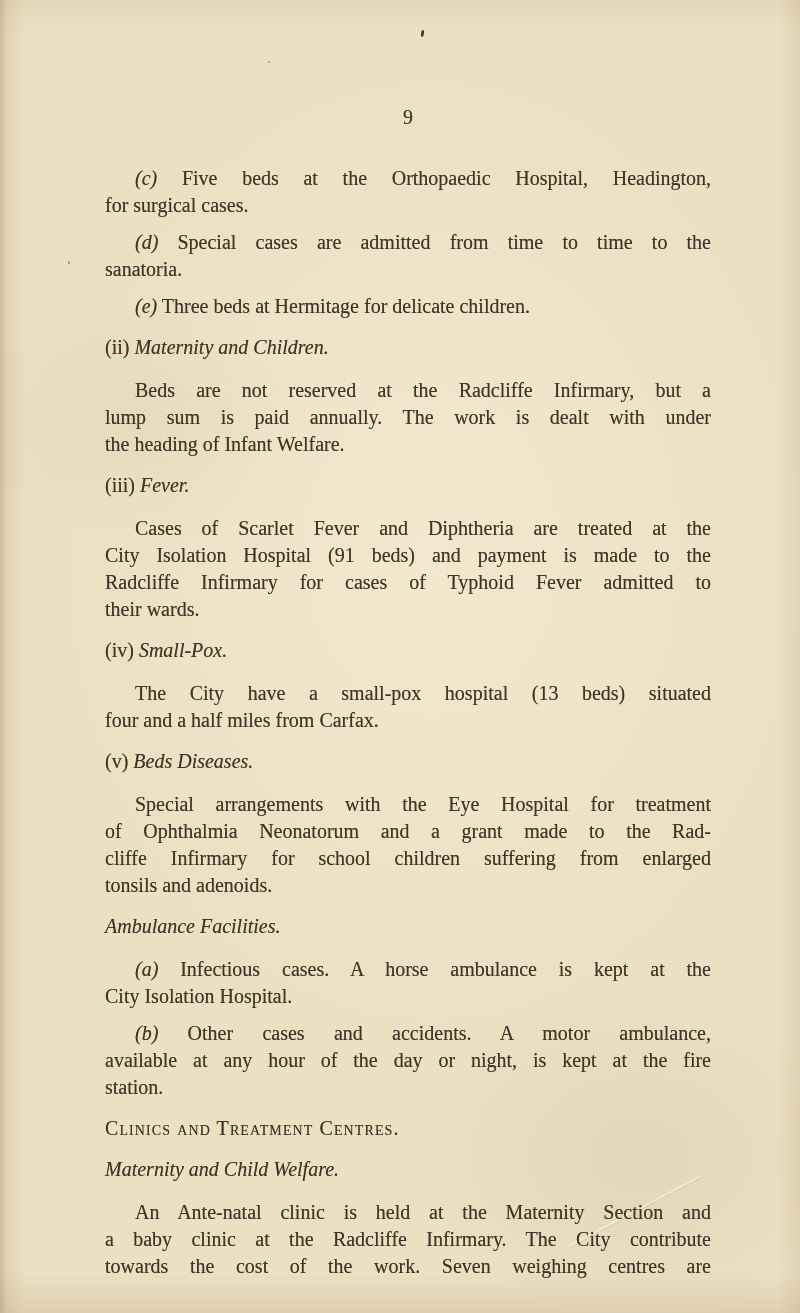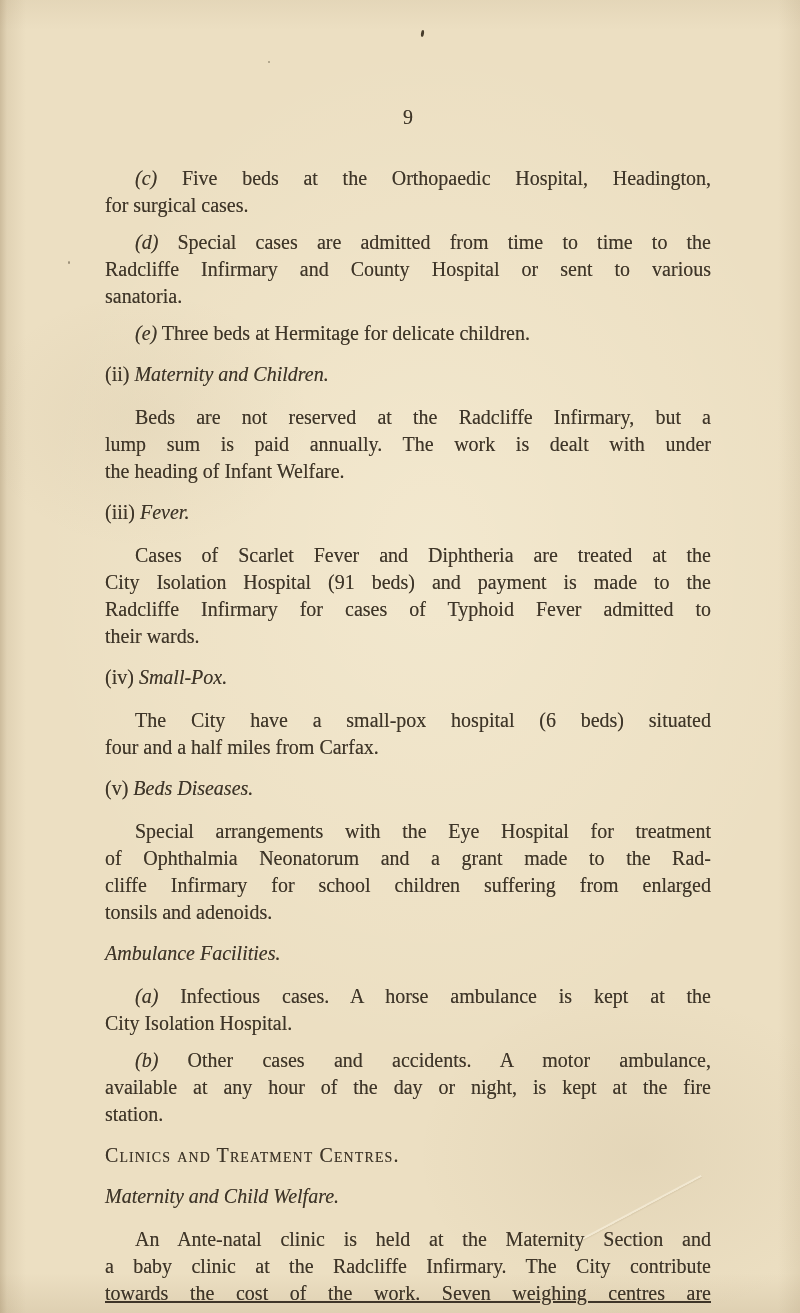--- a/index.html
+++ b/index.html
@@ -73,21 +73,21 @@
   .heading + .heading { margin-top: 14px; }
   .heading + .para { margin-top: 16px; }
 
   .line {
     text-align: justify;
     text-align-last: justify;
     white-space: nowrap;
   }
   .line.first { padding-left: 30px; }
   .line.last { text-align-last: left; }
-  .para.justify-last .line.last { text-align-last: justify; text-decoration: underline; }
+  .para.justify-last .line.last { text-align-last: justify; }
 
   .h-italic .h-title { font-style: italic; }
   .h-smallcaps .h-title {
     font-variant: small-caps;
     letter-spacing: 1.1px;
   }
   i { font-style: italic; }
 </style>
 </head>
 <body>
@@ -100,42 +100,41 @@
 
   <div class="text-column">
     <div class="page-number">9</div>
 
   <div class="para">
         <div class="line first"><i>(c)</i> Five beds at the Orthopaedic Hospital, Headington,</div>
         <div class="line last">for surgical cases.</div>
       </div>
       <div class="para">
         <div class="line first"><i>(d)</i> Special cases are admitted from time to time to the</div>
-        <div class="line">Radcliffe Infirmary and County Hospital or sent to various</div>
         <div class="line last">sanatoria.</div>
       </div>
       <div class="para">
         <div class="line first last"><i>(e)</i> Three beds at Hermitage for delicate children.</div>
       </div>
       <div class="heading h-italic"><span class="marker">(ii) </span><span class="h-title">Maternity and Children.</span></div>
       <div class="para">
         <div class="line first">Beds are not reserved at the Radcliffe Infirmary, but a</div>
         <div class="line">lump sum is paid annually. The work is dealt with under</div>
         <div class="line last">the heading of Infant Welfare.</div>
       </div>
       <div class="heading h-italic"><span class="marker">(iii) </span><span class="h-title">Fever.</span></div>
       <div class="para">
         <div class="line first">Cases of Scarlet Fever and Diphtheria are treated at the</div>
         <div class="line">City Isolation Hospital (91 beds) and payment is made to the</div>
         <div class="line">Radcliffe Infirmary for cases of Typhoid Fever admitted to</div>
         <div class="line last">their wards.</div>
       </div>
       <div class="heading h-italic"><span class="marker">(iv) </span><span class="h-title">Small-Pox.</span></div>
       <div class="para">
-        <div class="line first">The City have a small-pox hospital (6 beds) situated</div>
+        <div class="line first">The City have a small-pox hospital (13 beds) situated</div>
         <div class="line last">four and a half miles from Carfax.</div>
       </div>
       <div class="heading h-italic"><span class="marker">(v) </span><span class="h-title">Beds Diseases.</span></div>
       <div class="para">
         <div class="line first">Special arrangements with the Eye Hospital for treatment</div>
         <div class="line">of Ophthalmia Neonatorum and a grant made to the Rad-</div>
         <div class="line">cliffe Infirmary for school children suffering from enlarged</div>
         <div class="line last">tonsils and adenoids.</div>
       </div>
       <div class="heading h-italic"><span class="h-title">Ambulance Facilities.</span></div>

